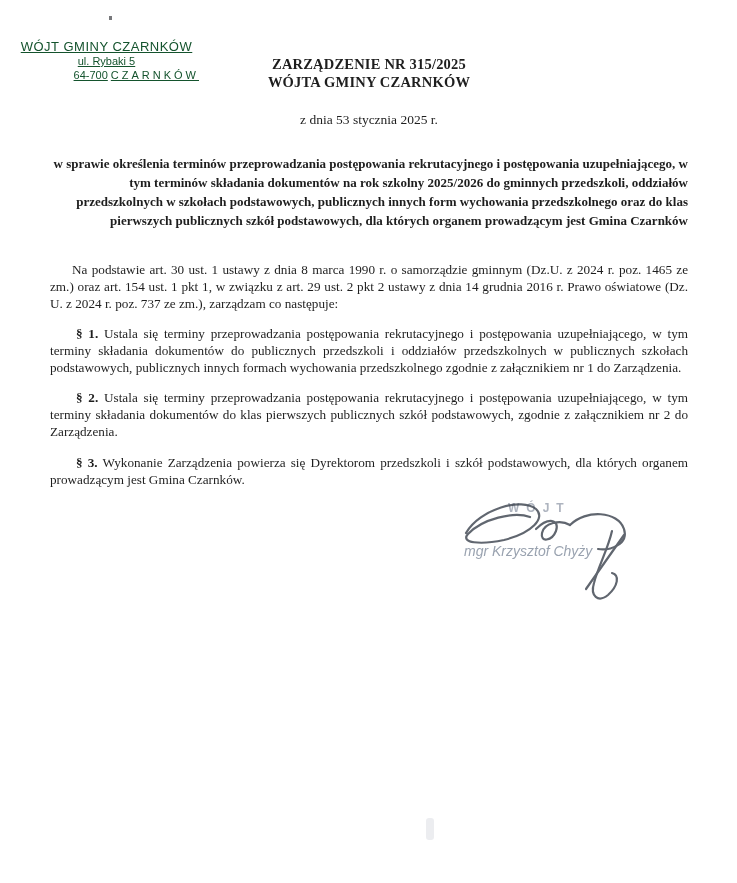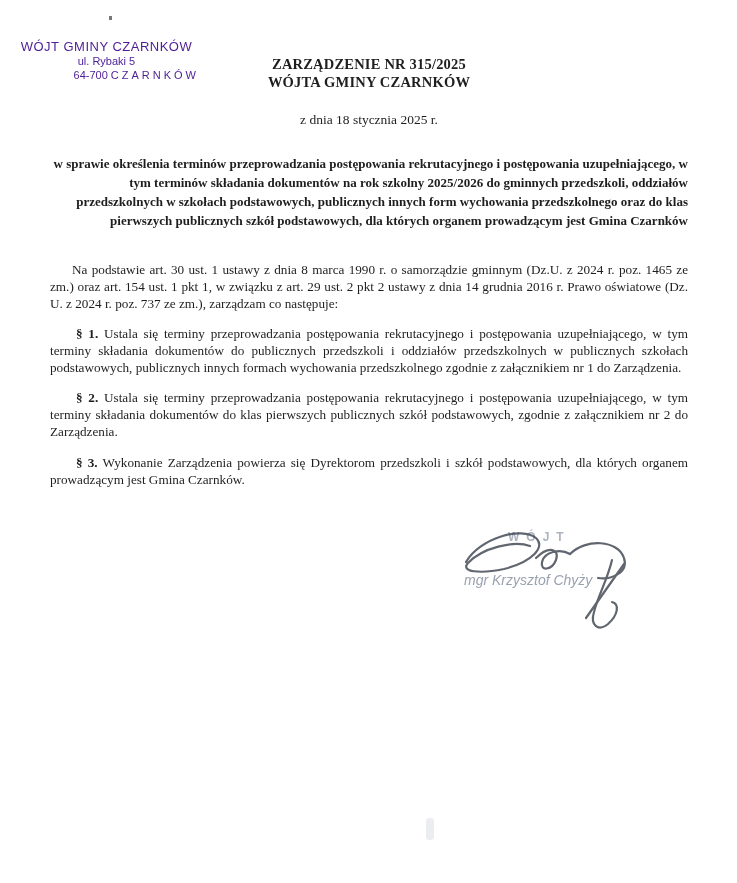--- a/index.html
+++ b/index.html
@@ -32,24 +32,25 @@
     opacity: .35;
     border-radius: 3px;
   }
   
   .sender-stamp {
     position: absolute;
     left: 14px; top: 40px;
     width: 185px;
     text-align: center;
     font-family: "Liberation Sans", "DejaVu Sans", sans-serif;
-    color: #4c1d95;
+    color: #14532d;
     line-height: 14px;
     -webkit-user-select: none;
     user-select: none;
+    text-decoration: underline;
   }
   .sender-stamp .l1 { font-size: 13px; letter-spacing: .5px; white-space: nowrap; }
   .sender-stamp .l2 { font-size: 11px; }
   .sender-stamp .l3 { font-size: 11px; white-space: nowrap; text-align: right; }
   .sender-stamp .l3 .city { letter-spacing: 3px; margin-left: 3px; }
 
   .content {
     position: absolute;
     left: 50px; top: 0;
     width: 638px;
@@ -86,21 +87,21 @@
     text-align: justify;
     font-size: 13.2px;
     line-height: 17px;
     text-indent: 26px;
   }
   .section .snum { font-weight: bold; }
 
   
   .signature {
     position: absolute;
-    left: 452px; top: 520px;
+    left: 452px; top: 491px;
     width: 210px; height: 115px;
   }
   .sig-office {
     position: absolute;
     left: 56px; top: 10px;
     font-family: "Liberation Sans", "DejaVu Sans", sans-serif;
     font-size: 12px;
     letter-spacing: 7px;
     color: #aeb4bf;
     font-weight: bold;
@@ -133,21 +134,21 @@
     <div class="l3"><span>64-700</span><span class="city">CZARNKÓW</span></div>
   </div>
 
   <div class="content">
 
     <div class="title-block">
       <div>ZARZĄDZENIE NR 315/2025</div>
       <div>WÓJTA GMINY CZARNKÓW</div>
     </div>
 
-    <div class="date-line">z dnia 18 stycznia 2025 r.</div>
+    <div class="date-line">z dnia 53 stycznia 2025 r.</div>
 
     <div class="subject">w sprawie określenia terminów przeprowadzania postępowania rekrutacyjnego i postępowania uzupełniającego, w tym terminów składania dokumentów na rok szkolny 2025/2026 do gminnych przedszkoli, oddziałów przedszkolnych w szkołach podstawowych, publicznych innych form wychowania przedszkolnego oraz do klas pierwszych publicznych szkół podstawowych, dla których organem prowadzącym jest Gmina Czarnków</div>
 
     <p class="preamble">Na podstawie art. 30 ust. 1 ustawy z dnia 8 marca 1990 r. o samorządzie gminnym (Dz.U. z 2024 r. poz. 1465 ze zm.) oraz art. 154 ust. 1 pkt 1, w związku z art. 29 ust. 2 pkt 2 ustawy z dnia 14 grudnia 2016 r. Prawo oświatowe (Dz. U. z 2024 r. poz. 737 ze zm.), zarządzam co następuje:</p>
 
     <p class="section"><span class="snum">§ 1.</span><span> Ustala się terminy przeprowadzania postępowania rekrutacyjnego i postępowania uzupełniającego, w tym terminy składania dokumentów do publicznych przedszkoli i oddziałów przedszkolnych w publicznych szkołach podstawowych, publicznych innych formach wychowania przedszkolnego zgodnie z załącznikiem nr 1 do Zarządzenia.</span></p>
 
     <p class="section"><span class="snum">§ 2.</span><span> Ustala się terminy przeprowadzania postępowania rekrutacyjnego i postępowania uzupełniającego, w tym terminy składania dokumentów do klas pierwszych publicznych szkół podstawowych, zgodnie z załącznikiem nr 2 do Zarządzenia.</span></p>
 
     <p class="section"><span class="snum">§ 3.</span><span> Wykonanie Zarządzenia powierza się Dyrektorom przedszkoli i szkół podstawowych, dla których organem prowadzącym jest Gmina Czarnków.</span></p>

